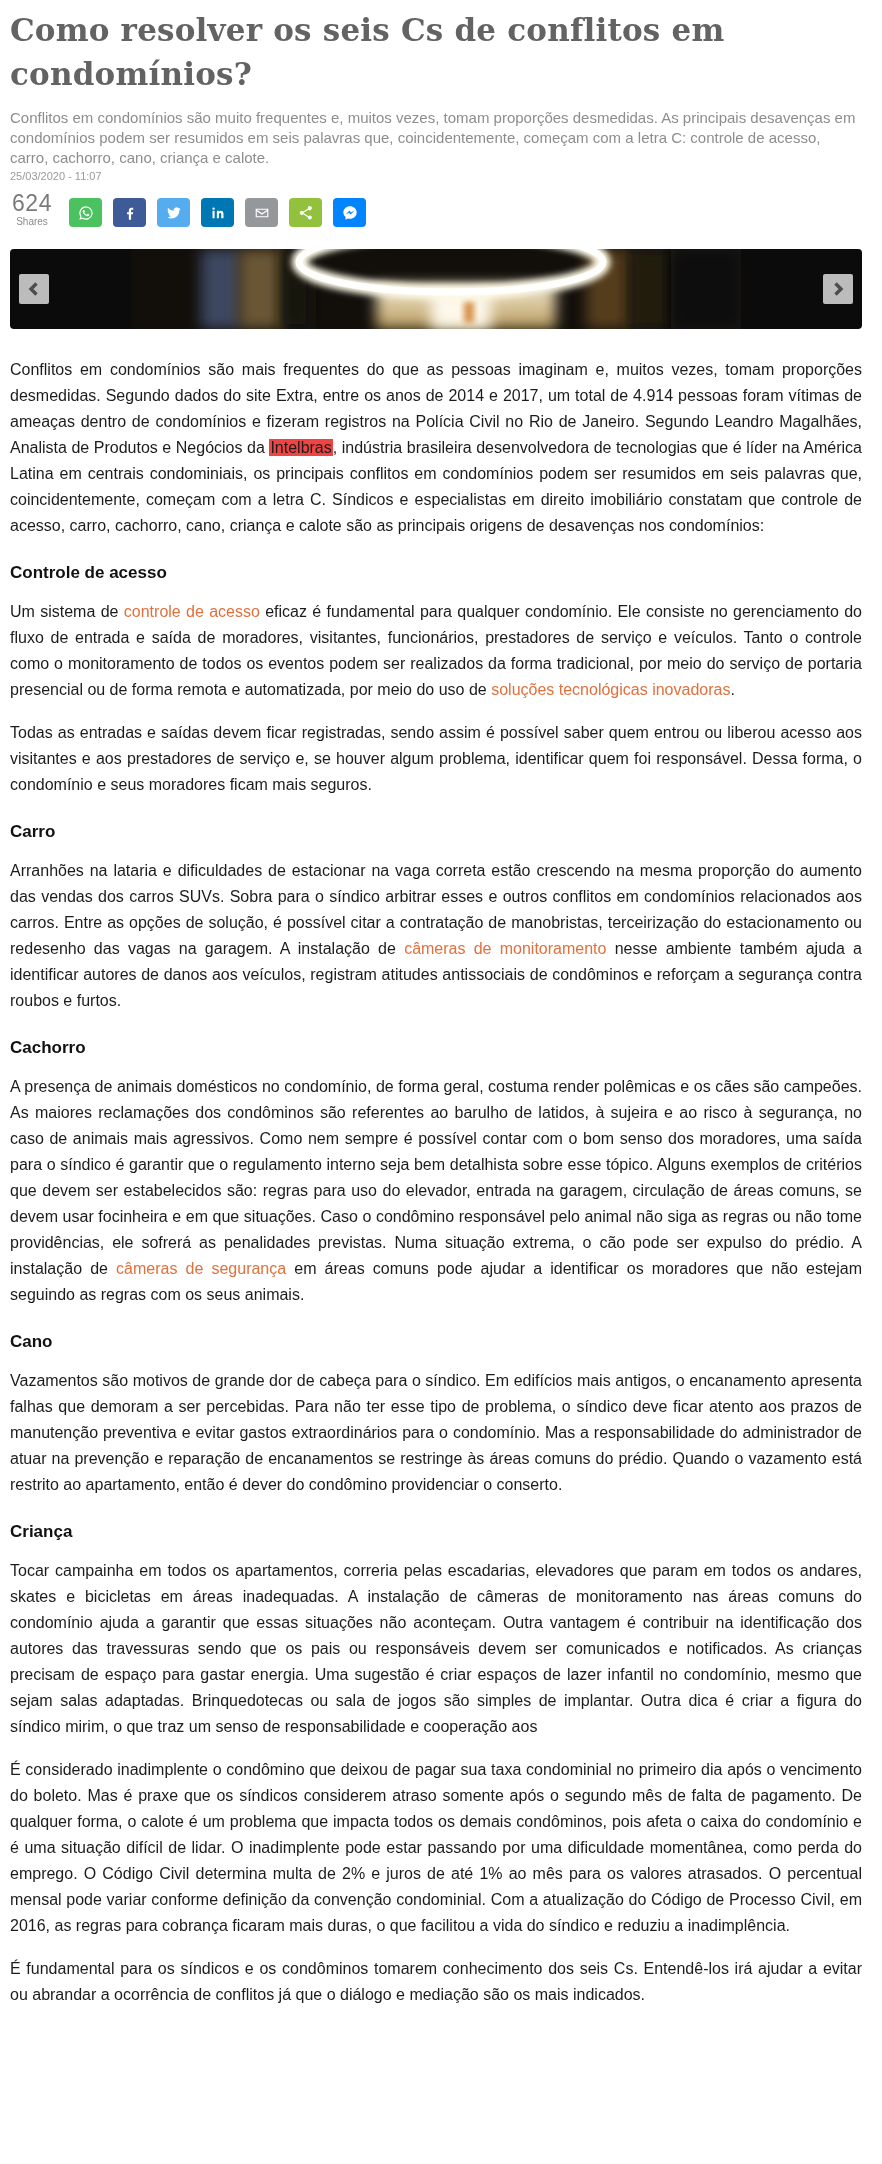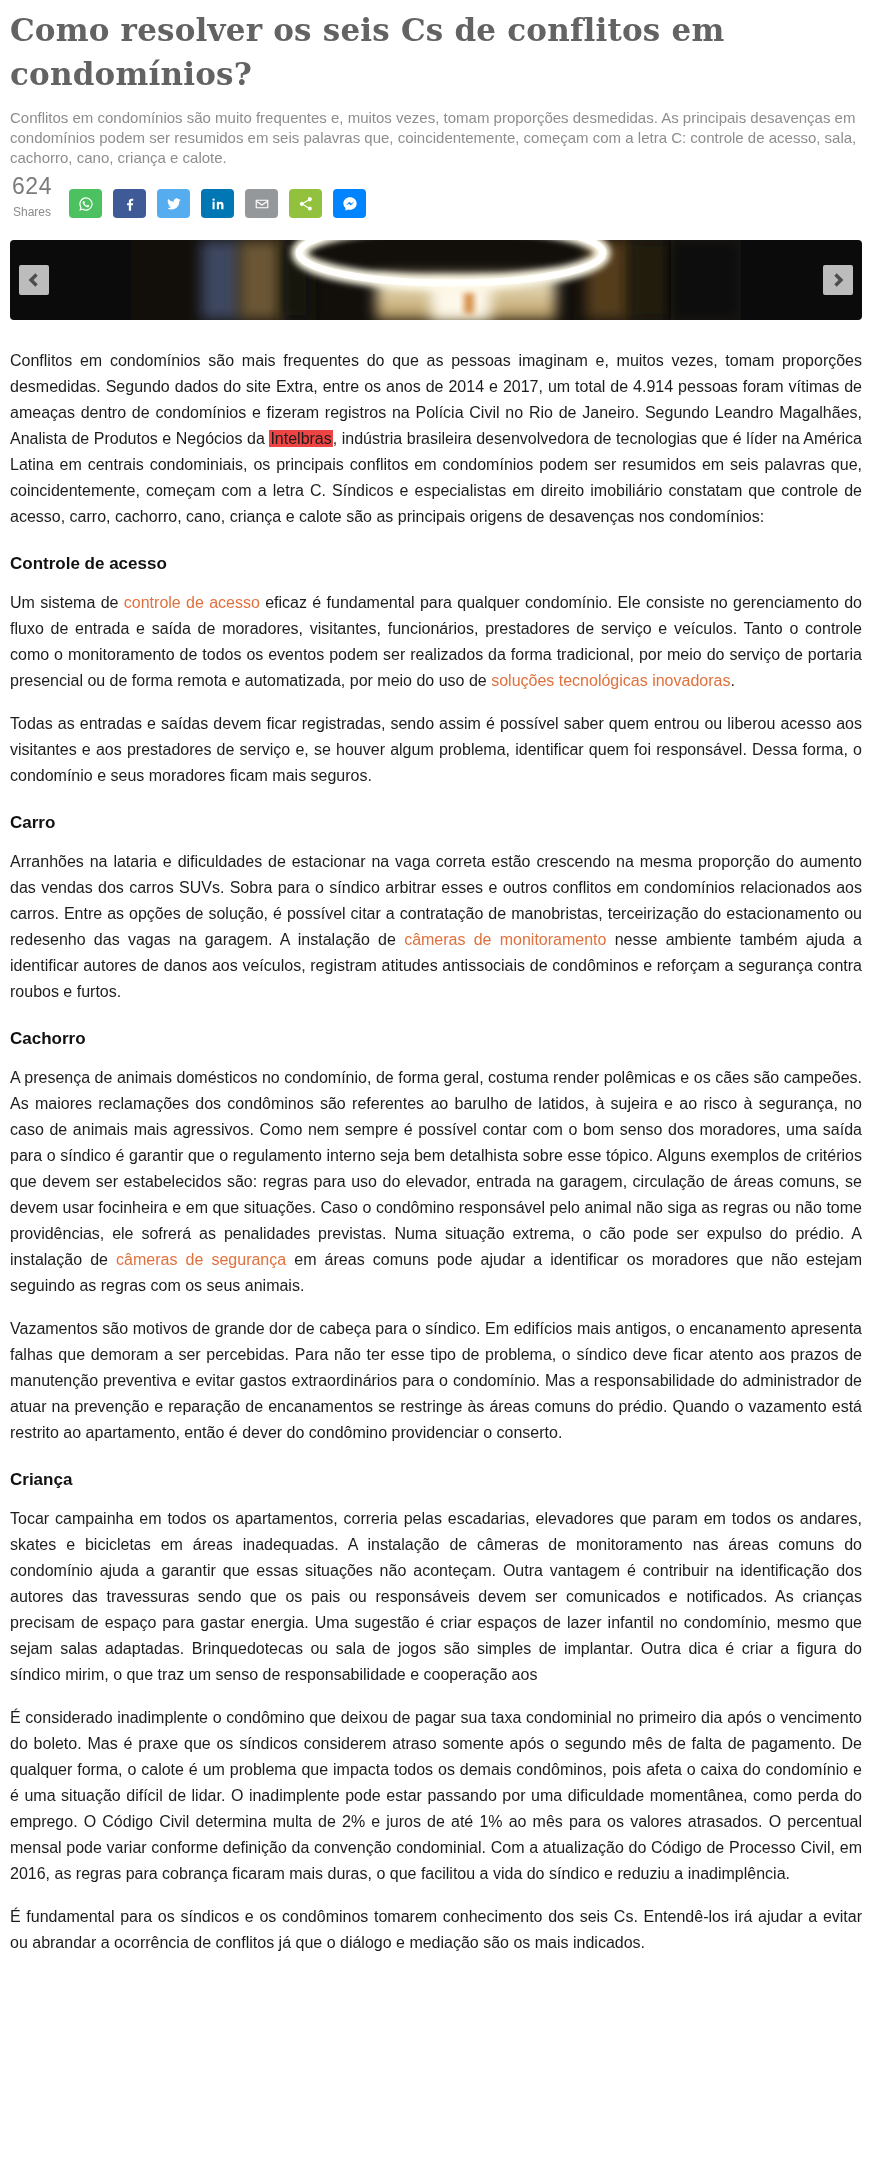--- a/index.html
+++ b/index.html
@@ -17,21 +17,21 @@
     max-width:745px;
     letter-spacing:.2px;
   }
   .lead { font-size:15px; line-height:1.32; color:#8d8d8d; margin:0; max-width:862px; }
   .date { font-size:11px; color:#9a9a9a; margin:3px 0 10px 0; }
 
   
   .share-row { display:flex; align-items:flex-end; gap:11px; margin:8px 0 22px 0; }
   .share-count { text-align:center; line-height:1; color:#7b7b7b; margin-right:4px; min-width:44px; }
   .share-count .count { display:block; font-size:23px; letter-spacing:.5px; }
-  .share-count .label { display:block; font-size:12px; margin-top:8px; color:#8a8a8a; }
+  .share-count .label { display:block; font-size:10px; margin-top:2px; color:#8a8a8a; }
   .share-btn {
     width:33px; height:29px; border-radius:4px;
     display:flex; align-items:center; justify-content:center;
     cursor:pointer; text-decoration:none; flex:0 0 auto;
   }
   .share-btn svg { width:16px; height:16px; fill:#ffffff; display:block; }
 
   
   .carousel {
     position:relative; height:80px; background:#0b0b0b; border-radius:4px;
@@ -58,21 +58,22 @@
   }
   a.body-link { color:#e0703c; text-decoration:none; cursor:pointer; }
   mark.hl { background:#ef4444; color:#1c1c1c; padding:0 1px; }
 </style>
 </head>
 <body>
 
 <div class="page">
 
   <h1 class="title">Como resolver os seis Cs de conflitos em condomínios?</h1>
-  <p class="lead">Conflitos em condomínios são muito frequentes e, muitos vezes, tomam proporções desmedidas. As principais desavenças em condomínios podem ser resumidos em seis palavras que, coincidentemente, começam com a letra C: controle de acesso, sala, cachorro, cano, criança e calote.</p>
+  <p class="lead">Conflitos em condomínios são muito frequentes e, muitos vezes, tomam proporções desmedidas. As principais desavenças em condomínios podem ser resumidos em seis palavras que, coincidentemente, começam com a letra C: controle de acesso, carro, cachorro, cano, criança e calote.</p>
+  <div class="date">25/03/2020 - 11:07</div>
 
   <div class="share-row">
     <div class="share-count">
       <span class="count">624</span>
       <span class="label">Shares</span>
     </div>
 
     <a class="share-btn" style="background: rgb(75, 193, 95);">
       <svg viewBox="0 0 24 24">
           <path d="M12 2a10 10 0 0 0-8.6 15.1L2 22l5-1.3A10 10 0 1 0 12 2zm0 18.2a8.2 8.2 0 0 1-4.2-1.2l-.3-.2-3 .8.8-2.9-.2-.3A8.2 8.2 0 1 1 12 20.2zm4.5-6.1c-.2-.1-1.5-.7-1.7-.8s-.4-.1-.6.1-.6.8-.8 1-.3.2-.5.1a6.7 6.7 0 0 1-2-1.2 7.4 7.4 0 0 1-1.3-1.7c-.1-.2 0-.4.1-.5l.4-.5a1.7 1.7 0 0 0 .3-.4.5.5 0 0 0 0-.4c0-.1-.6-1.4-.8-1.9s-.4-.4-.6-.4h-.5a1 1 0 0 0-.7.3 2.8 2.8 0 0 0-.9 2.1 4.9 4.9 0 0 0 1 2.6 11 11 0 0 0 4.2 3.7 14 14 0 0 0 1.4.5 3.3 3.3 0 0 0 1.5.1 2.5 2.5 0 0 0 1.6-1.2 2 2 0 0 0 .2-1.2c-.1-.1-.3-.2-.5-.3z"></path>
@@ -162,20 +163,21 @@
     <h2 class="section-heading">Controle de acesso</h2>
     <p><span>Um sistema de </span><a class="body-link" href="#">controle de acesso</a><span> eficaz é fundamental para qualquer condomínio. Ele consiste no gerenciamento do fluxo de entrada e saída de moradores, visitantes, funcionários, prestadores de serviço e veículos. Tanto o controle como o monitoramento de todos os eventos podem ser realizados da forma tradicional, por meio do serviço de portaria presencial ou de forma remota e automatizada, por meio do uso de </span><a class="body-link" href="#">soluções tecnológicas inovadoras</a><span>.</span></p>
     <p><span>Todas as entradas e saídas devem ficar registradas, sendo assim é possível saber quem entrou ou liberou acesso aos visitantes e aos prestadores de serviço e, se houver algum problema, identificar quem foi responsável. Dessa forma, o condomínio e seus moradores ficam mais seguros.</span></p>
 
     <h2 class="section-heading">Carro</h2>
     <p><span>Arranhões na lataria e dificuldades de estacionar na vaga correta estão crescendo na mesma proporção do aumento das vendas dos carros SUVs. Sobra para o síndico arbitrar esses e outros conflitos em condomínios relacionados aos carros. Entre as opções de solução, é possível citar a contratação de manobristas, terceirização do estacionamento ou redesenho das vagas na garagem. A instalação de </span><a class="body-link" href="#">câmeras de monitoramento</a><span> nesse ambiente também ajuda a identificar autores de danos aos veículos, registram atitudes antissociais de condôminos e reforçam a segurança contra roubos e furtos.</span></p>
 
     <h2 class="section-heading">Cachorro</h2>
     <p><span>A presença de animais domésticos no condomínio, de forma geral, costuma render polêmicas e os cães são campeões. As maiores reclamações dos condôminos são referentes ao barulho de latidos, à sujeira e ao risco à segurança, no caso de animais mais agressivos. Como nem sempre é possível contar com o bom senso dos moradores, uma saída para o síndico é garantir que o regulamento interno seja bem detalhista sobre esse tópico. Alguns exemplos de critérios que devem ser estabelecidos são: regras para uso do elevador, entrada na garagem, circulação de áreas comuns, se devem usar focinheira e em que situações. Caso o condômino responsável pelo animal não siga as regras ou não tome providências, ele sofrerá as penalidades previstas. Numa situação extrema, o cão pode ser expulso do prédio. A instalação de </span><a class="body-link" href="#">câmeras de segurança</a><span> em áreas comuns pode ajudar a identificar os moradores que não estejam seguindo as regras com os seus animais.</span></p>
 
+    <h2 class="section-heading">Cano</h2>
     <p><span>Vazamentos são motivos de grande dor de cabeça para o síndico. Em edifícios mais antigos, o encanamento apresenta falhas que demoram a ser percebidas. Para não ter esse tipo de problema, o síndico deve ficar atento aos prazos de manutenção preventiva e evitar gastos extraordinários para o condomínio. Mas a responsabilidade do administrador de atuar na prevenção e reparação de encanamentos se restringe às áreas comuns do prédio. Quando o vazamento está restrito ao apartamento, então é dever do condômino providenciar o conserto.</span></p>
 
     <h2 class="section-heading">Criança</h2>
     <p><span>Tocar campainha em todos os apartamentos, correria pelas escadarias, elevadores que param em todos os andares, skates e bicicletas em áreas inadequadas. A instalação de câmeras de monitoramento nas áreas comuns do condomínio ajuda a garantir que essas situações não aconteçam. Outra vantagem é contribuir na identificação dos autores das travessuras sendo que os pais ou responsáveis devem ser comunicados e notificados. As crianças precisam de espaço para gastar energia. Uma sugestão é criar espaços de lazer infantil no condomínio, mesmo que sejam salas adaptadas. Brinquedotecas ou sala de jogos são simples de implantar. Outra dica é criar a figura do síndico mirim, o que traz um senso de responsabilidade e cooperação aos</span></p>
 
     <p><span>É considerado inadimplente o condômino que deixou de pagar sua taxa condominial no primeiro dia após o vencimento do boleto. Mas é praxe que os síndicos considerem atraso somente após o segundo mês de falta de pagamento. De qualquer forma, o calote é um problema que impacta todos os demais condôminos, pois afeta o caixa do condomínio e é uma situação difícil de lidar. O inadimplente pode estar passando por uma dificuldade momentânea, como perda do emprego. O Código Civil determina multa de 2% e juros de até 1% ao mês para os valores atrasados. O percentual mensal pode variar conforme definição da convenção condominial. Com a atualização do Código de Processo Civil, em 2016, as regras para cobrança ficaram mais duras, o que facilitou a vida do síndico e reduziu a inadimplência.</span></p>
     <p><span>É fundamental para os síndicos e os condôminos tomarem conhecimento dos seis Cs. Entendê-los irá ajudar a evitar ou abrandar a ocorrência de conflitos já que o diálogo e mediação são os mais indicados.</span></p>
 
   </div>
 </div>

